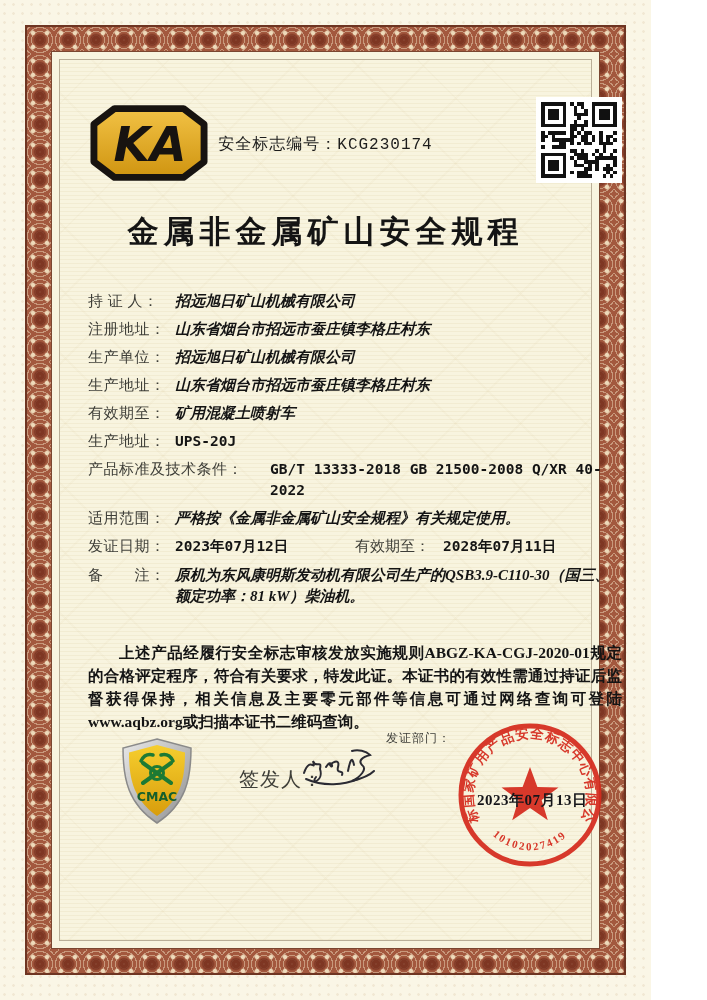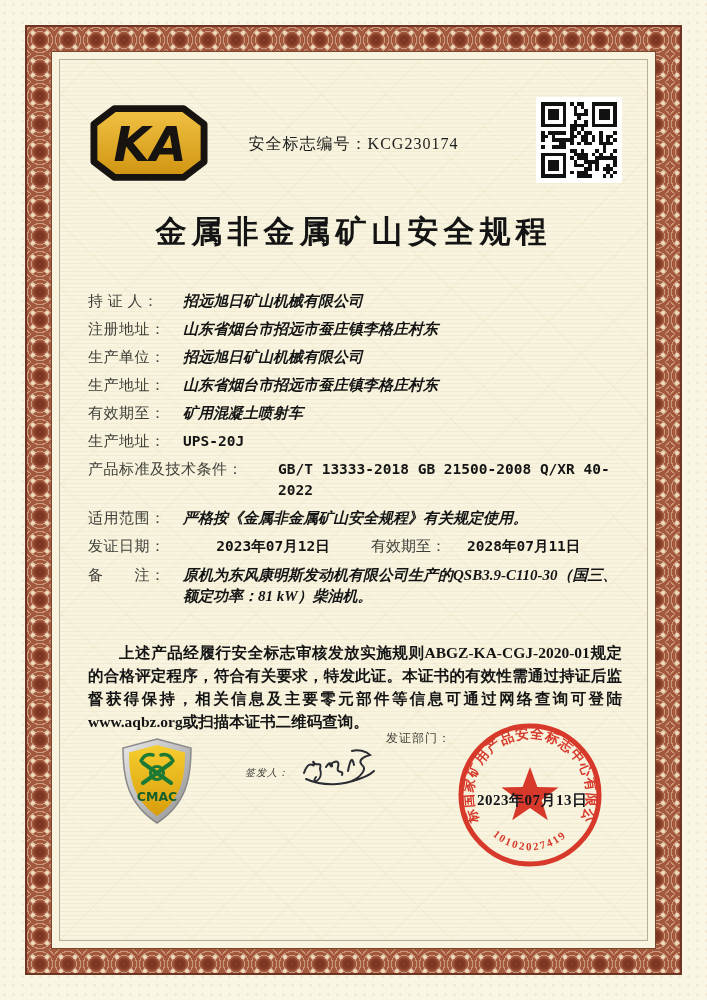--- a/index.html
+++ b/index.html
@@ -1,17 +1,17 @@
 <!DOCTYPE html>
 <html><head>
 <meta charset="utf-8">
 <style>
   html,body{margin:0;padding:0;}
   .page{
-    position:relative; width:707px; height:1000px; overflow:hidden;
+    position:relative; width:651px; height:1000px; overflow:hidden;
     background-color:#faf6e6;
     background-image:radial-gradient(circle, rgba(185,150,95,.14) 1px, transparent 1.6px);
     background-size:9px 9px;
     font-family:"Liberation Serif", serif;
     color:#1c1c1c;
   }
   
   .band{
     position:absolute; inset:25px;
     background-color:#a3583e;
@@ -34,43 +34,43 @@
     border:1px solid #b9ae97;
     background-image:
       repeating-linear-gradient(0deg, rgba(205,185,130,.14) 0 1px, transparent 1px 4px),
       repeating-linear-gradient(45deg, rgba(210,190,140,.07) 0 2px, transparent 2px 46px),
       repeating-linear-gradient(-45deg, rgba(210,190,140,.07) 0 2px, transparent 2px 46px);
   }
   .abs{position:absolute;}
   
   .ka-logo{left:90px; top:103px; width:118px; height:80px;}
   .number-line{left:0; right:0; top:134px; text-align:center; font-size:16px; letter-spacing:1px;}
-  .number-line .num{font-family:Liberation Serif, serif;}
+  .number-line .num{font-family:Liberation Mono, monospace;}
   .qr-box{left:536px; top:97px; width:86px; height:86px; background:#ffffff; padding:5px; box-sizing:border-box;}
   .qr-box svg{display:block; width:76px; height:76px;}
   
   .cert-title{left:0; right:0; top:211px; text-align:center; font-size:31px; font-weight:700; letter-spacing:5px; color:#141414;}
   
   .fields{left:88px; top:291px; width:534px;}
-  .row{display:flex; line-height:21px; margin-bottom:7px; font-size:15px;gap:8px;}
+  .row{display:flex; line-height:21px; margin-bottom:7px; font-size:15px;}
   .row .lab{width:87px; flex:none; color:#3e3e38; letter-spacing:.5px;}
   .row.wide .lab{width:182px;}
   .val{color:#141414;}
   .kai{font-weight:600; font-style:italic; font-family:"Liberation Serif",serif;}
   .tech{font-weight:700; font-style:normal; font-family:"DejaVu Sans Mono", monospace; font-size:14.5px; letter-spacing:0;}
   .row-date{margin-top:1px;}
-  .row-date .v1{width:180px; flex:none;text-align:center;}
+  .row-date .v1{width:180px; flex:none;}
   .row-date .lab2{width:88px; flex:none; color:#3e3e38;}
   .row-remark{margin-top:8px;}
   .row-remark .val{width:445px;}
   
   .statement{left:88px; top:641px; width:534px; font-size:15.5px; font-weight:700; line-height:23px; text-align:justify; text-indent:2em; color:#141414;}
   
   .cmac{left:117px; top:737px; width:80px; height:88px;}
-  .signer-label{left:245px; top:766px; font-size:10px; color:#3e3e38; letter-spacing:1px;font-style:italic;}
+  .signer-label{left:239px; top:766px; font-size:20px; color:#3e3e38; letter-spacing:1px;}
   .signature{left:300px; top:747px; width:78px; height:46px;}
   .dept-label{left:386px; top:730px; font-size:12px; color:#3e3e38; letter-spacing:1px;}
   .seal{left:455px; top:720px; width:150px; height:150px; opacity:.93;}
   .seal-date{left:477px; top:791px; font-size:15px; font-weight:700; color:#15151a; letter-spacing:.5px;text-align:right;}
 </style>
 </head>
 <body>
 
 <div class="page">
   <div class="band"></div>

